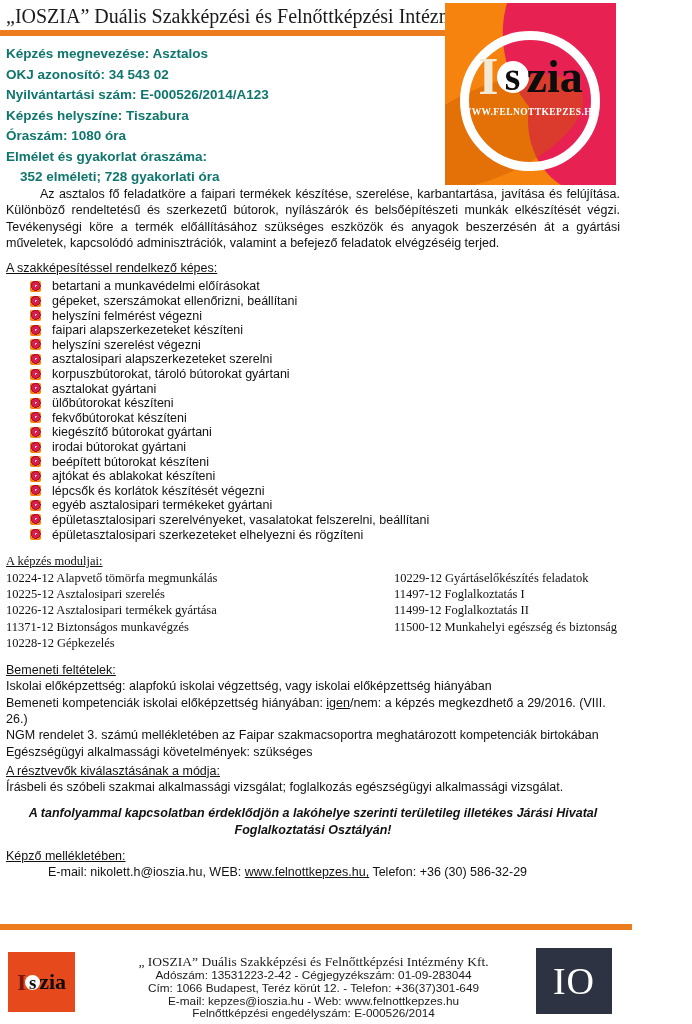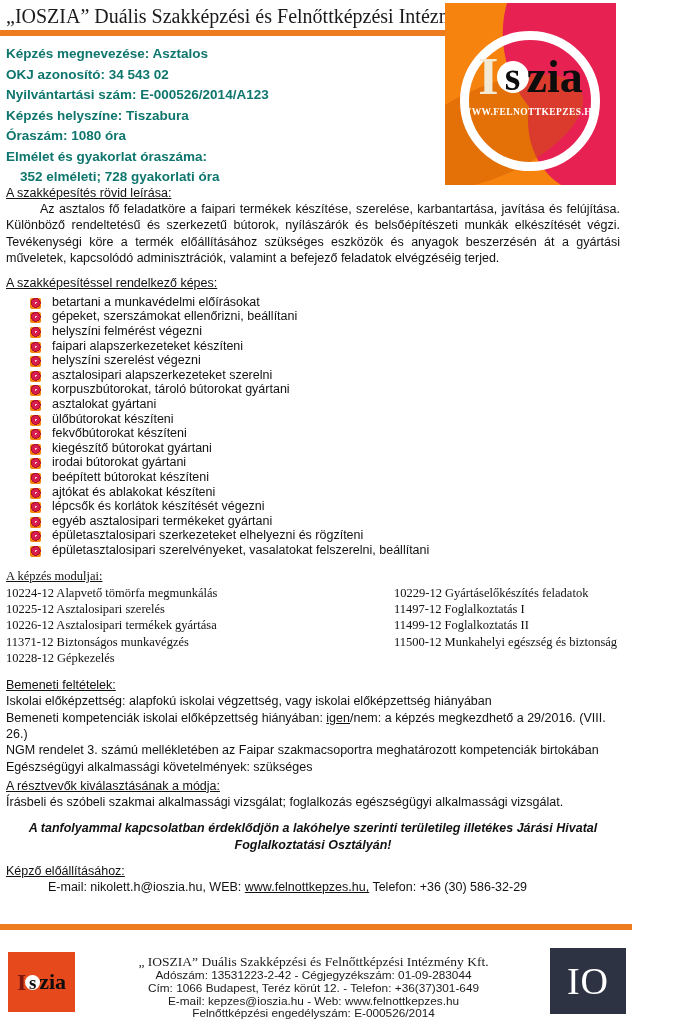--- a/index.html
+++ b/index.html
@@ -36,21 +36,21 @@
   .logo-word .gz{color:#0d0d0d;font-size:46px;vertical-align:middle;}
   .logo-url{position:absolute;top:104px;left:0;width:100%;text-align:center;color:#fff;
             font-family:"Liberation Serif",serif;font-weight:bold;font-size:9.5px;letter-spacing:.4px;}
 
   
   .body-content{position:absolute;top:186px;left:6px;right:12px;}
   .sec-h{text-decoration:underline;margin:0 0 1px 0;font-size:12.5px;font-weight:normal;}
   .desc-p{margin:0;text-align:justify;text-indent:34px;line-height:16.3px;}
 
   .skills-list{list-style:none;margin:4px 0 0 0;padding:0 0 0 24px;}
-  .skills-list li{display:flex;align-items:flex-end;height:14.6px;}
+  .skills-list li{display:flex;align-items:center;height:14.6px;}
   .bullet-icon{flex:none;width:11px;height:11px;margin-right:11px;border-radius:2px;
      background:radial-gradient(circle at 52% 44%, #ffc9d6 0 1px, #d81c4e 1px 4px, #a8112e 4px 4.8px, #f5820b 5px);}
 
   .modules{margin-top:12px;font-family:Liberation Serif, serif;}
   .mod-cols{display:flex;margin-top:1px;gap:24px;}
   .mod-col{line-height:16.3px;}
   .mod-col.left{width:364px;}
 
   .entry{margin-top:12px;}
   .entry .ln{line-height:16.3px;}
@@ -67,21 +67,21 @@
   
   .footer-bar{position:absolute;top:924px;left:0;width:692px;height:6px;background:#ED7C1F;}
   .footer-logo-left{position:absolute;top:952px;left:8px;width:67px;height:60px;background:#E64A1C;
       display:flex;align-items:center;justify-content:center;font-family:"Liberation Serif",serif;
       font-weight:bold;line-height:1;}
   .footer-logo-left .fi{color:#7E1610;font-size:24px;vertical-align:middle;}
   .fball{display:inline-flex;align-items:center;justify-content:center;width:15px;height:15px;
          background:#fff;border-radius:50%;vertical-align:middle;margin:0 -1px;}
   .fball b{color:#0d0d0d;font-size:19px;line-height:1;}
   .footer-logo-left .fz{color:#0d0d0d;font-size:22px;vertical-align:middle;}
-  .footer-logo-right{position:absolute;top:948px;right:6px;width:76px;height:66px;background:#2D3342;
+  .footer-logo-right{position:absolute;top:948px;right:20px;width:76px;height:66px;background:#2D3342;
       display:flex;align-items:center;justify-content:center;color:#fff;
       font-family:"Liberation Serif",serif;font-size:38px;letter-spacing:1px;}
   .footer-text{position:absolute;top:954px;left:90px;right:95px;text-align:center;color:#1a1a1a;}
   .footer-text .company{font-family:"Liberation Serif",serif;font-size:13.5px;line-height:15px;}
   .footer-text .fl{font-size:11.8px;line-height:12.8px;}
 </style>
 </head>
 <body>
 
 <div class="page">
@@ -105,21 +105,20 @@
     <div class="info-line">OKJ azonosító: 34 543 02</div>
     <div class="info-line">Nyilvántartási szám: E-000526/2014/A123</div>
     <div class="info-line">Képzés helyszíne: Tiszabura</div>
     <div class="info-line">Óraszám: 1080 óra</div>
     <div class="info-line">Elmélet és gyakorlat óraszáma:</div>
     <div class="info-line indent">352 elméleti; 728 gyakorlati óra</div>
   </div>
 
   <div class="body-content">
 
-    <div class="sec-h">A szakképesítés rövid leírása:</div>
     <p class="desc-p">Az asztalos fő feladatköre a faipari termékek készítése, szerelése, karbantartása, javítása és felújítása. Különböző rendeltetésű és szerkezetű bútorok, nyílászárók és belsőépítészeti munkák elkészítését végzi. Tevékenységi köre a termék előállításához szükséges eszközök és anyagok beszerzésén át a gyártási műveletek, kapcsolódó adminisztrációk, valamint a befejező feladatok elvégzéséig terjed.</p>
 
     <div class="sec-h" style="margin-top:10px;">A szakképesítéssel rendelkező képes:</div>
     <ul class="skills-list">
       <li>
           <span class="bullet-icon"></span>
           <span>betartani a munkavédelmi előírásokat</span>
         </li>
       <li>
           <span class="bullet-icon"></span>
@@ -176,25 +175,25 @@
       <li>
           <span class="bullet-icon"></span>
           <span>lépcsők és korlátok készítését végezni</span>
         </li>
       <li>
           <span class="bullet-icon"></span>
           <span>egyéb asztalosipari termékeket gyártani</span>
         </li>
       <li>
           <span class="bullet-icon"></span>
+          <span>épületasztalosipari szerelvényeket, vasalatokat felszerelni, beállítani</span>
+        </li>
+      <li>
+          <span class="bullet-icon"></span>
           <span>épületasztalosipari szerkezeteket elhelyezni és rögzíteni</span>
-        </li>
-      <li>
-          <span class="bullet-icon"></span>
-          <span>épületasztalosipari szerelvényeket, vasalatokat felszerelni, beállítani</span>
         </li>
     </ul>
 
     <div class="modules">
       <div class="sec-h">A képzés moduljai:</div>
       <div class="mod-cols">
         <div class="mod-col left">
           <div>10224-12 Alapvető tömörfa megmunkálás</div>
           <div>10225-12 Asztalosipari szerelés</div>
           <div>10226-12 Asztalosipari termékek gyártása</div>
@@ -219,21 +218,21 @@
     </div>
 
     <div class="selection">
       <div class="sec-h">A résztvevők kiválasztásának a módja:</div>
       <div class="ln">Írásbeli és szóbeli szakmai alkalmassági vizsgálat; foglalkozás egészségügyi alkalmassági vizsgálat.</div>
     </div>
 
     <div class="notice">A tanfolyammal kapcsolatban érdeklődjön a lakóhelye szerinti területileg illetékes Járási Hivatal Foglalkoztatási Osztályán!</div>
 
     <div class="contact">
-      <div class="sec-h">Képző előállításához:</div>
+      <div class="sec-h">Képző mellékletében:</div>
       <div class="ln"><span>E-mail: nikolett.h@ioszia.hu, WEB: </span><span class="u">www.felnottkepzes.hu,</span><span> Telefon: +36 (30) 586-32-29</span></div>
     </div>
 
   </div>
 
   <div class="footer-bar"></div>
 
   <div class="footer-logo-left">
       <span class="fi">I</span>
       <span class="fball">

